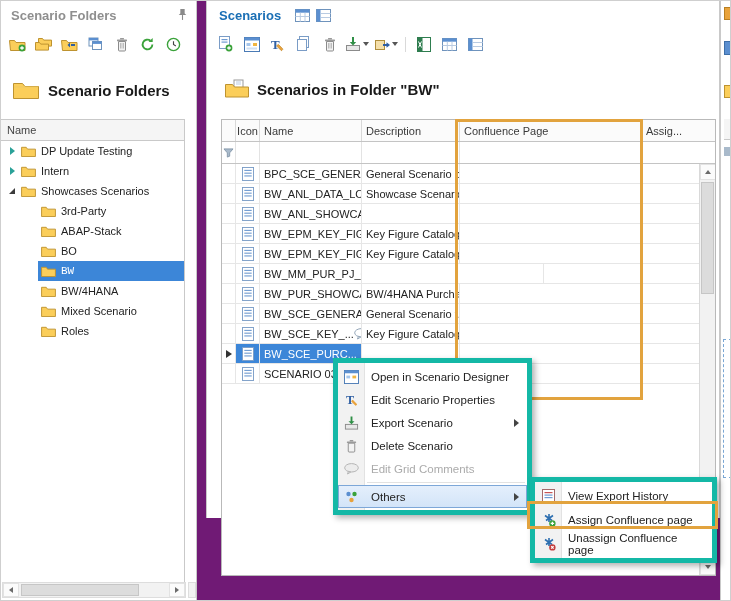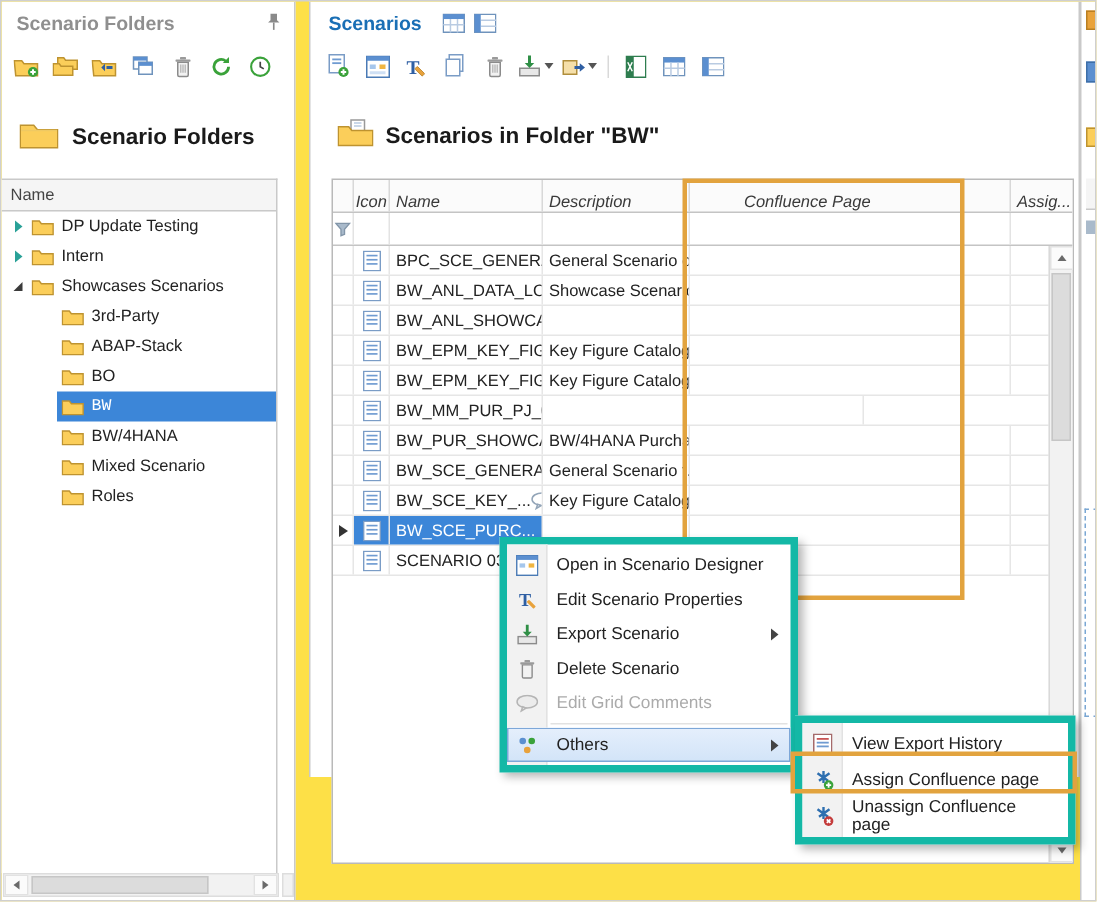--- a/index.html
+++ b/index.html
@@ -1,18 +1,18 @@
 <!DOCTYPE html>
 <html><head>
 <meta charset="utf-8">
 <style>
   * { box-sizing:border-box; margin:0; padding:0; }
   html,body { background:#eaeaea; }
   body { font-family:"Liberation Sans", sans-serif; }
-  .app { position:relative; width:731px; height:601px; background:#fde047; border:1px solid #cfcfcf; overflow:hidden; font-size:11px; color:#222;
+  .app { position:relative; width:731px; height:601px; background:#701a75; border:1px solid #cfcfcf; overflow:hidden; font-size:11px; color:#222;
          --selection:#3C86D8; --accent:#1A6FB5; --orange:#E2A33E; }
 
   
   .left-panel { position:absolute; left:0; top:0; width:196px; height:599px; background:#fff; border-right:1px solid #c9c9c9; }
   .lp-header { position:absolute; left:10px; top:7px; font-size:13px; font-weight:bold; color:#8F8F8F; }
   .pin-btn { position:absolute; right:5px; top:6px; width:17px; height:17px; background:none; border:none; padding:0; cursor:pointer; }
   .toolbar { position:absolute; left:6px; top:32px; height:22px; display:flex; align-items:center; gap:5px; }
   .tb-btn { width:21px; height:21px; display:flex; align-items:center; justify-content:center; background:none; border:none; padding:0; cursor:pointer; }
   .tb-btn svg { display:block; }
   .tb-sep { width:1px; height:15px; background:#d9d9d9; margin:0 2px; }
@@ -49,30 +49,30 @@
   
   .right-panel { position:absolute; left:205px; top:0; width:514px; height:517px; background:#fff; border-left:1px solid #c9c9c9; border-right:1px solid #c9c9c9; }
   .rp-header { position:absolute; left:12px; top:7px; font-size:13px; font-weight:bold; color:var(--accent); }
   .rp-header-icons { position:absolute; left:88px; top:8px; display:flex; gap:6px; }
   .rp-toolbar { left:8px; }
   .rp-title { position:absolute; left:18px; top:78px; display:flex; align-items:center; gap:8px; }
   .rp-title-text { font-size:15px; font-weight:bold; color:#1a1a1a; }
 
   .grid { position:absolute; left:14px; top:118px; width:495px; height:457px; border:1px solid #b9b9b9; background:#fff; overflow:hidden; }
   .ghead { display:flex; height:22px; border-bottom:1px solid #c4c4c4; background:#fbfbfb; }
-  .gh { border-right:1px solid #d8d8d8; display:flex; align-items:flex-end; padding:0 4px; color:#3a3a3a; overflow:hidden; white-space:nowrap;font-style:italic; }
+  .gh { border-right:1px solid #d8d8d8; display:flex; align-items:center; padding:0 4px; color:#3a3a3a; overflow:hidden; white-space:nowrap; }
   .gfilter { display:flex; height:22px; border-bottom:1px solid #c4c4c4; background:#fff; }
   .gf { border-right:1px solid #e3e3e3; display:flex; align-items:center; justify-content:center; }
   .trow { display:flex; height:20px; border-bottom:1px solid #e6e6e6; cursor:default; }
   .td { border-right:1px solid #e6e6e6; display:flex; align-items:center; padding:0 4px; overflow:hidden; white-space:nowrap; }
   .c-ind { width:14px; flex:none; padding:0; justify-content:center; }
   .c-icon { width:24px; flex:none; justify-content:center; padding:0; }
   .c-name { width:102px; flex:none; }
   .c-desc { width:98px; flex:none; }
-  .c-conf { width:182px; flex:none;margin-left:32px; }
+  .c-conf { width:182px; flex:none; }
   .c-assign { flex:1; border-right:none; }
   .trow.sel .c-icon, .trow.sel .c-name { background:var(--selection); }
   .trow.sel .c-name { color:#fff; }
   .row-arrow { width:0; height:0; border-left:6px solid #333; border-top:4px solid transparent; border-bottom:4px solid transparent; }
   .bubble { margin-left:auto; display:flex; }
 
   .vscroll { position:absolute; top:44px; bottom:0; right:0; width:16px; background:#f2f2f2; border-left:1px solid #d9d9d9; }
   .vs-up { position:absolute; top:0; left:0; right:0; height:16px; }
   .vs-down { position:absolute; bottom:0; left:0; right:0; height:16px; }
   .vs-thumb { position:absolute; top:18px; left:1px; right:1px; height:112px; background:#dcdcdc; border:1px solid #c6c6c6; }

